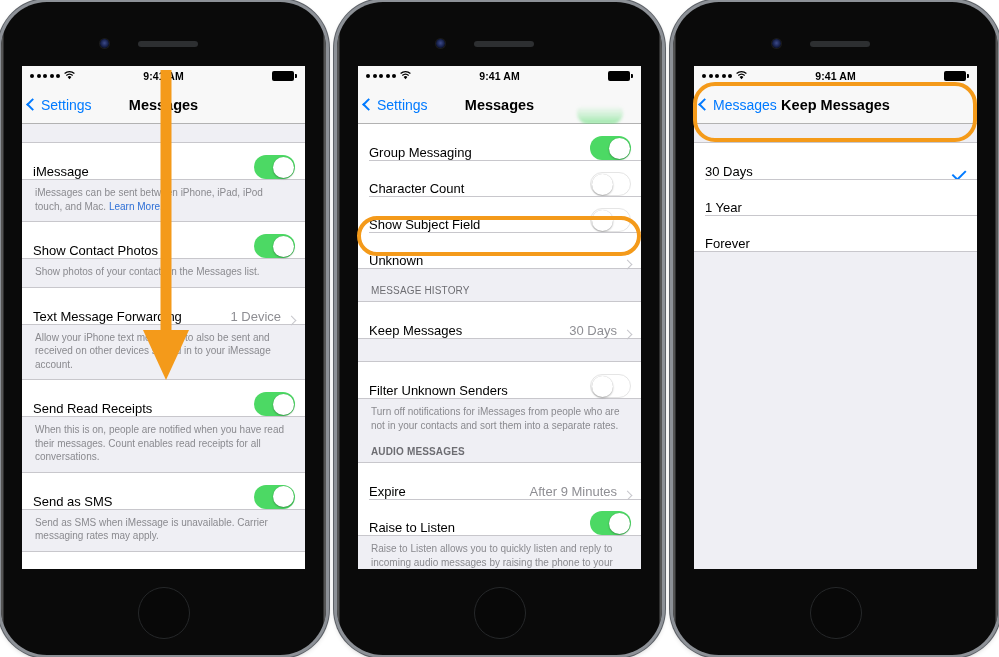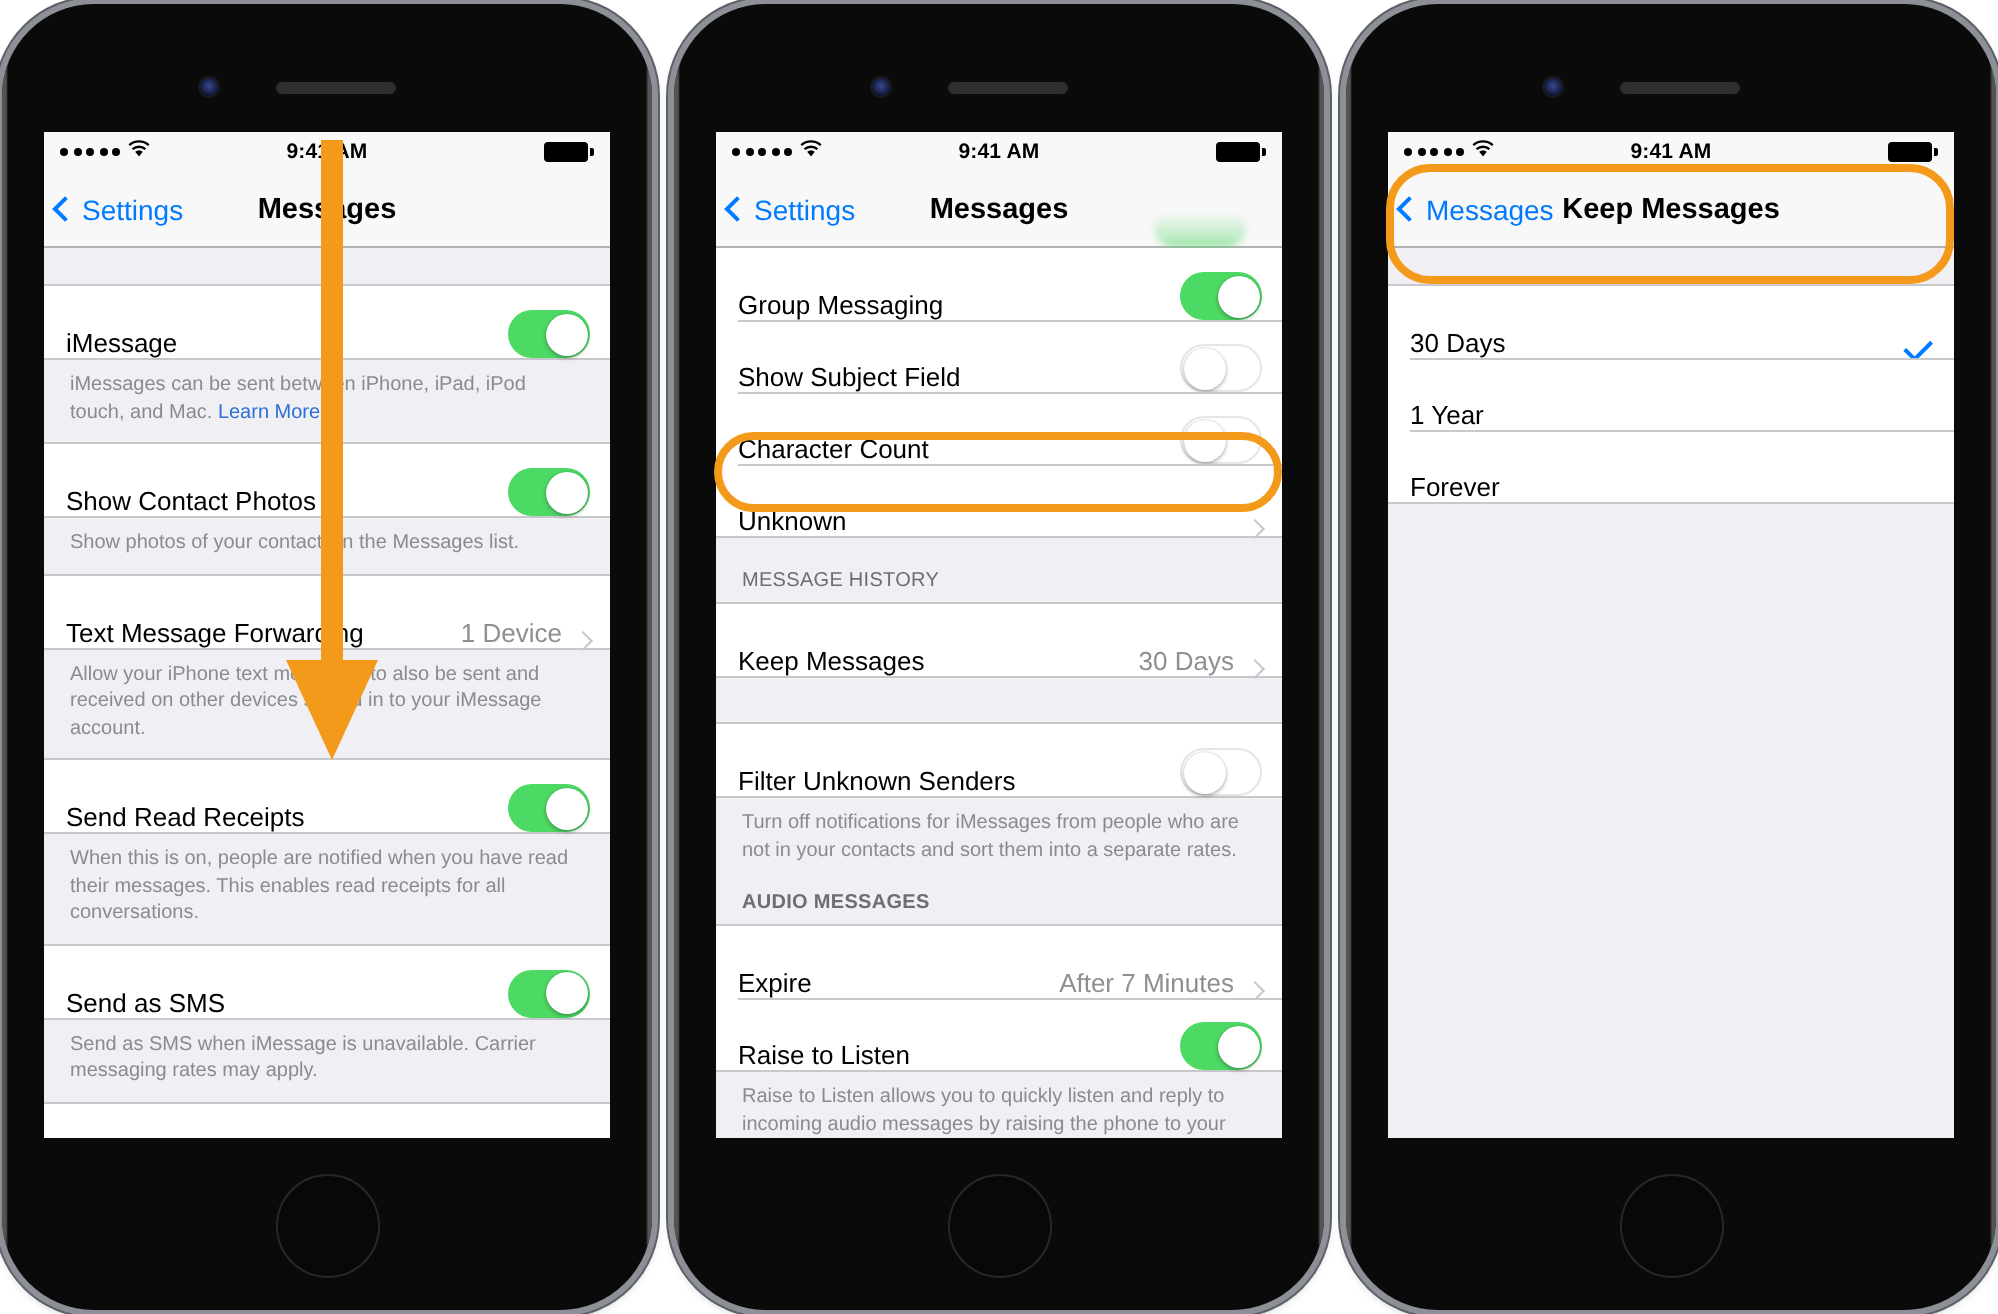--- a/index.html
+++ b/index.html
@@ -270,21 +270,21 @@
         <div class="footnote">Allow your iPhone text messages to also be sent and received on other devices signed in to your iMessage account.</div>
 
         <div class="group">
           <div class="row">
             <span class="label">Send Read Receipts</span>
             <span class="toggle on">
                 <span class="knob"></span>
               </span>
           </div>
         </div>
-        <div class="footnote">When this is on, people are notified when you have read their messages. This enables read receipts for all conversations.</div>
+        <div class="footnote">When this is on, people are notified when you have read their messages. Count enables read receipts for all conversations.</div>
 
         <div class="group">
           <div class="row">
             <span class="label">Send as SMS</span>
             <span class="toggle on">
                 <span class="knob"></span>
               </span>
           </div>
         </div>
         <div class="footnote">Send as SMS when iMessage is unavailable. Carrier messaging rates may apply.</div>
@@ -348,27 +348,27 @@
 
       <div class="content">
         <div class="group" style="border-top:none;">
           <div class="row">
             <span class="label">Group Messaging</span>
             <span class="toggle on">
                 <span class="knob"></span>
               </span>
           </div>
           <div class="row">
+            <span class="label">Character Count</span>
+            <span class="toggle off">
+                <span class="knob"></span>
+              </span>
+          </div>
+          <div class="row">
             <span class="label">Show Subject Field</span>
-            <span class="toggle off">
-                <span class="knob"></span>
-              </span>
-          </div>
-          <div class="row">
-            <span class="label">Character Count</span>
             <span class="toggle off">
                 <span class="knob"></span>
               </span>
           </div>
           <div class="row haschev">
             <span class="label">Unknown</span>
             <span class="chev" style="margin-left:auto;"></span>
           </div>
         </div>
 
@@ -390,21 +390,21 @@
                 <span class="knob"></span>
               </span>
           </div>
         </div>
         <div class="footnote">Turn off notifications for iMessages from people who are not in your contacts and sort them into a separate rates.</div>
 
         <div class="header" style="padding-top:6px;font-weight:bold;">AUDIO MESSAGES</div>
         <div class="group">
           <div class="row haschev">
             <span class="label">Expire</span>
-            <span class="value">After 7 Minutes</span>
+            <span class="value">After 9 Minutes</span>
             <span class="chev"></span>
           </div>
           <div class="row">
             <span class="label">Raise to Listen</span>
             <span class="toggle on">
                 <span class="knob"></span>
               </span>
           </div>
         </div>
         <div class="footnote">Raise to Listen allows you to quickly listen and reply to incoming audio messages by raising the phone to your ear.</div>

